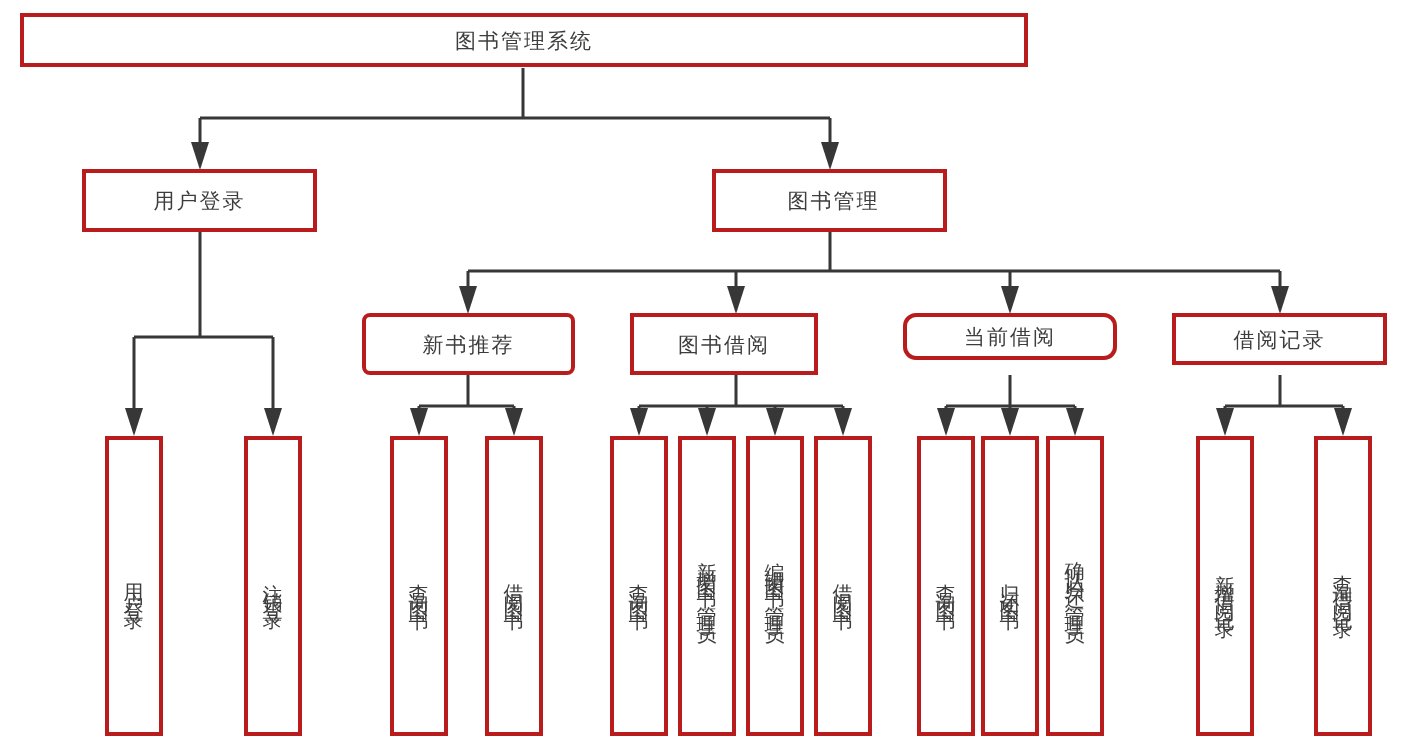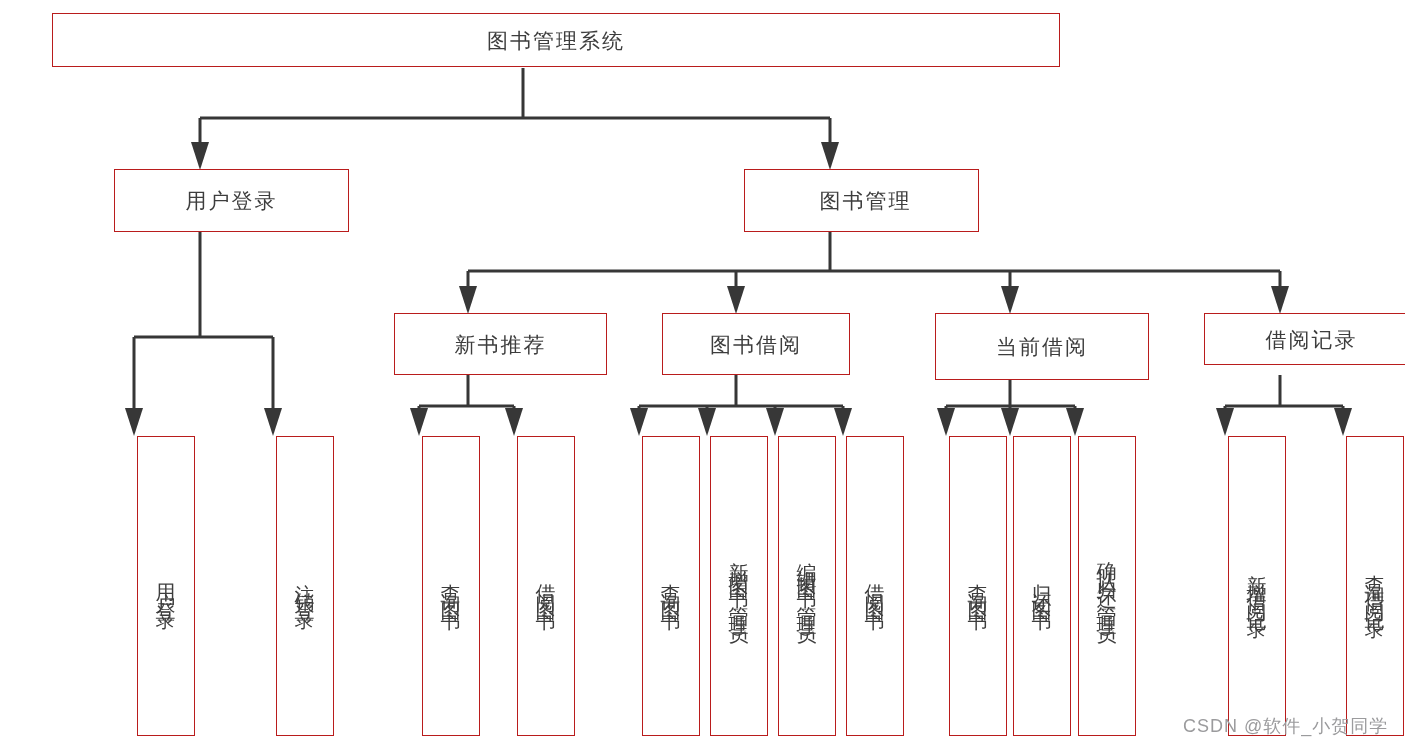--- a/index.html
+++ b/index.html
@@ -7,31 +7,30 @@
     position:relative;
     width:1405px;height:747px;
     background:#ffffff;
     font-family:"Liberation Sans",sans-serif;
     overflow:hidden;
   }
   .wires{position:absolute;left:0;top:0;width:1405px;height:747px;}
   .node{
     position:absolute;
     box-sizing:border-box;
-    border:1px solid #b91c1c;
+    border:4px solid #b91c1c;
     background:#ffffff;
     display:flex;
     align-items:center;
     justify-content:center;
     color:#3d3d3d;
     font-size:21px;
     letter-spacing:2px;
     line-height:1;
     z-index:2;
-    margin-left:32px;
   }
   .leaf{
     font-size:20px;
   }
   .leaf .vtext{
     writing-mode:vertical-rl;
     text-orientation:mixed;
     letter-spacing:9px;
     color:#3d3d3d;
   }
@@ -98,27 +97,27 @@
     <span>图书管理系统</span>
   </div>
 
   <div class="node" style="left:82px;top:169px;width:235px;height:63px;">
     <span>用户登录</span>
   </div>
   <div class="node" style="left:712px;top:169px;width:235px;height:63px;padding-left:8px;">
     <span>图书管理</span>
   </div>
 
-  <div class="node" style="left:362px;top:313px;width:213px;height:62px;">
+  <div class="node" style="left:362px;top:313px;width:213px;height:62px;border-radius:8px;">
     <span>新书推荐</span>
   </div>
   <div class="node" style="left:630px;top:313px;width:188px;height:62px;">
     <span>图书借阅</span>
   </div>
-  <div class="node" style="left:903px;top:313px;width:214px;height:67px;">
+  <div class="node" style="left:903px;top:313px;width:214px;height:47px;border-radius:13px;">
     <span>当前借阅</span>
   </div>
   <div class="node" style="left:1172px;top:313px;width:215px;height:52px;">
     <span>借阅记录</span>
   </div>
 
   <div class="node leaf" style="left:105px;top:436px;width:58px;height:300px;">
     <span class="vtext">用户登录</span>
   </div>
   <div class="node leaf" style="left:244px;top:436px;width:58px;height:300px;">
@@ -151,15 +150,14 @@
   <div class="node leaf" style="left:1046px;top:436px;width:58px;height:300px;">
     <span class="vtext">确认归还（管理员）</span>
   </div>
   <div class="node leaf" style="left:1196px;top:436px;width:58px;height:300px;">
     <span class="vtext">新增借阅记录</span>
   </div>
   <div class="node leaf" style="left:1314px;top:436px;width:58px;height:300px;">
     <span class="vtext">查询借阅记录</span>
   </div>
 
-  <div class="watermark">CSDN @软件_小贺同学</div>
 
 </div>
 
 </body></html>

